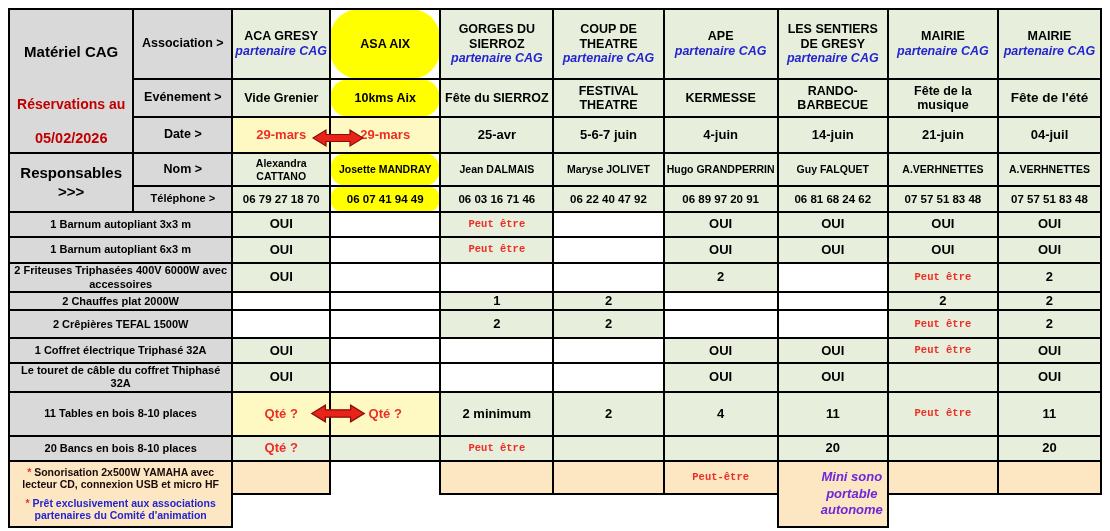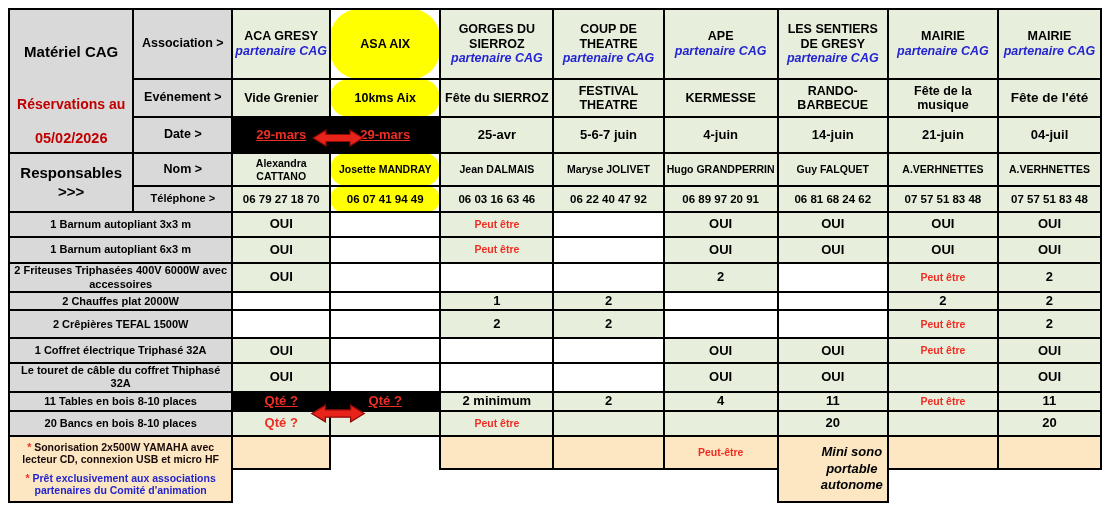--- a/index.html
+++ b/index.html
@@ -5,21 +5,21 @@
   html,body{margin:0;padding:0;background:#fff;}
   body{font-family:"Liberation Sans", sans-serif;}
   .canvas{position:relative;width:1110px;height:531px;background:#fff;box-sizing:border-box;padding:8px;}
   table.grid{border-collapse:collapse;table-layout:fixed;width:1094px;}
   td{border:2px solid #000;text-align:center;vertical-align:middle;font-weight:bold;color:#000;
      padding:0 2px;overflow:hidden;line-height:1.25;}
   
   .gray{background:#d9d9d9;}
   .green{background:#e7efdc;}
   .yellow{background:#ffff00;border-radius:29px;}
-  .pink{background:#000000;text-decoration:underline;}
+  .pink{background:#fef9c3;}
   .white{background:#ffffff;}
   .tan{background:#fce7c2;}
   
   .info{position:relative;}
   .title{font-size:15px;color:#000;margin-top:28px;margin-bottom:34px;}
   .resv{font-size:14px;color:#c00000;margin-bottom:15px;}
   .resvdate{font-size:14.5px;color:#c00000;}
   .resp{font-size:15px;}
   .rowlab{font-size:12.5px;}
   .rowlab-tel{font-size:11px;}
@@ -28,30 +28,30 @@
   .partner{font-size:12.5px;color:#2424d0;font-style:italic;line-height:1.2;}
   .ev{font-size:12.5px;line-height:1.15;}
   .ev-big{font-size:13.5px;}
   .dt{font-size:13px;}
   .datered{color:#ee2e24;}
   .nm{font-size:10.5px;line-height:1.2;}
   .tl{font-size:11.5px;}
   
   .eqlabel{font-size:11px;line-height:1.2;}
   .val{font-size:13px;}
-  .maybe{font-size:10.5px;color:#ee2e24;}
+  .maybe{font-size:10.5px;color:#ee2e24;font-family:Liberation Mono, monospace;}
   .qte{font-size:13px;color:#ee2e24;}
   
   .notecell{padding:4px 4px;}
   .note1{font-size:10.5px;line-height:1.15;margin-bottom:7px;}
   .note1 .txt{color:#1a0a0a;}
   .note2 .txt{color:#2424d0;}
   .note2{font-size:10.5px;line-height:1.15;}
   .star{color:#ee2e24;}
-  .minisono{font-size:13px;color:#000000;font-style:italic;line-height:1.25;padding-left:40px;}
+  .minisono{font-size:13px;color:#6d28d9;font-style:italic;line-height:1.25;padding-left:40px;}
   .nocell{background:#fff;border-bottom:none;}
   .ghost{border:none;background:#fff;}
   .arrow{position:absolute;pointer-events:none;}
 </style>
 </head>
 <body>
 
 <div class="canvas">
 <table class="grid">
   <colgroup>
@@ -142,21 +142,21 @@
     <td class="green nm">Hugo GRANDPERRIN</td>
     <td class="green nm">Guy FALQUET</td>
     <td class="green nm">A.VERHNETTES</td>
     <td class="green nm">A.VERHNETTES</td>
   </tr>
 
   <tr style="height:26px">
     <td class="gray rowlab-tel">Téléphone &gt;</td>
     <td class="green tl">06 79 27 18 70</td>
     <td class="yellow tl">06 07 41 94 49</td>
-    <td class="green tl">06 03 16 63 46</td>
+    <td class="green tl">06 03 16 71 46</td>
     <td class="green tl">06 22 40 47 92</td>
     <td class="green tl">06 89 97 20 91</td>
     <td class="green tl">06 81 68 24 62</td>
     <td class="green tl">07 57 51 83 48</td>
     <td class="green tl">07 57 51 83 48</td>
   </tr>
 
   <tr style="height:25px">
     <td colspan="2" class="gray eqlabel">1 Barnum autopliant 3x3 m</td>
     <td class="green val">OUI</td>
@@ -227,21 +227,21 @@
     <td colspan="2" class="gray eqlabel">Le touret de câble du coffret  Thiphasé 32A</td>
     <td class="green val">OUI</td>
     <td class="white val"></td>
     <td class="white val"></td>
     <td class="white val"></td>
     <td class="green val">OUI</td>
     <td class="green val">OUI</td>
     <td class="green val"></td>
     <td class="green val">OUI</td>
   </tr>
-  <tr style="height:19px">
+  <tr style="height:44px">
     <td colspan="2" class="gray eqlabel">11 Tables en bois 8-10 places</td>
     <td class="pink qte">Qté ?</td>
     <td class="pink qte">Qté ?</td>
     <td class="green val">2 minimum</td>
     <td class="green val">2</td>
     <td class="green val">4</td>
     <td class="green val">11</td>
     <td class="green maybe">Peut être</td>
     <td class="green val">11</td>
   </tr>

